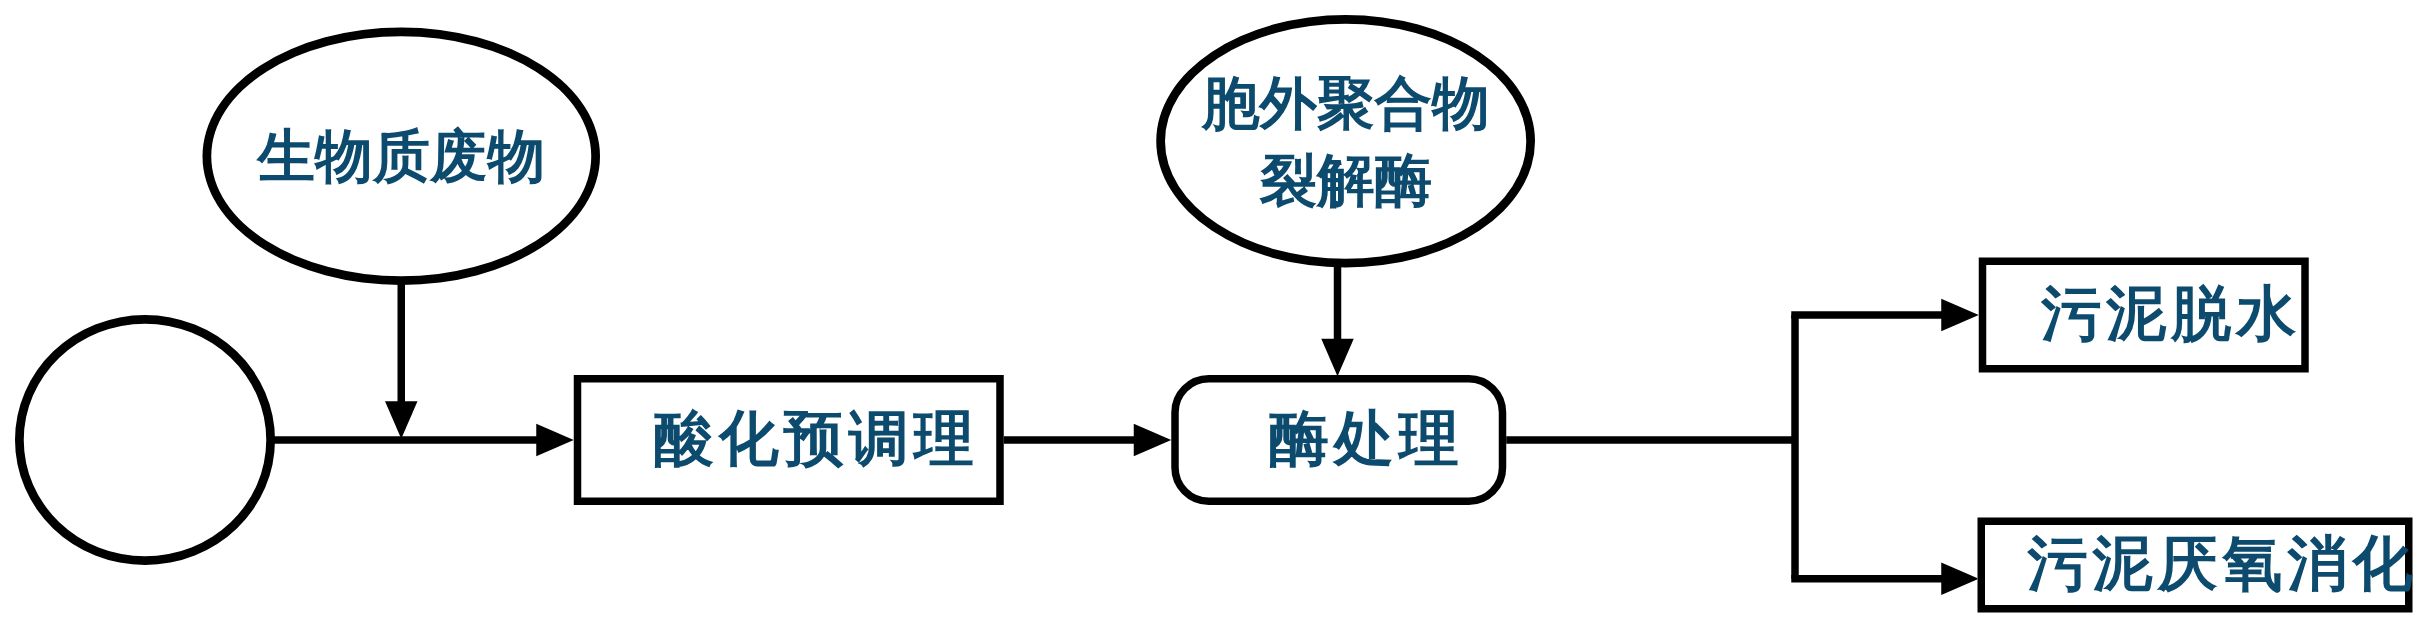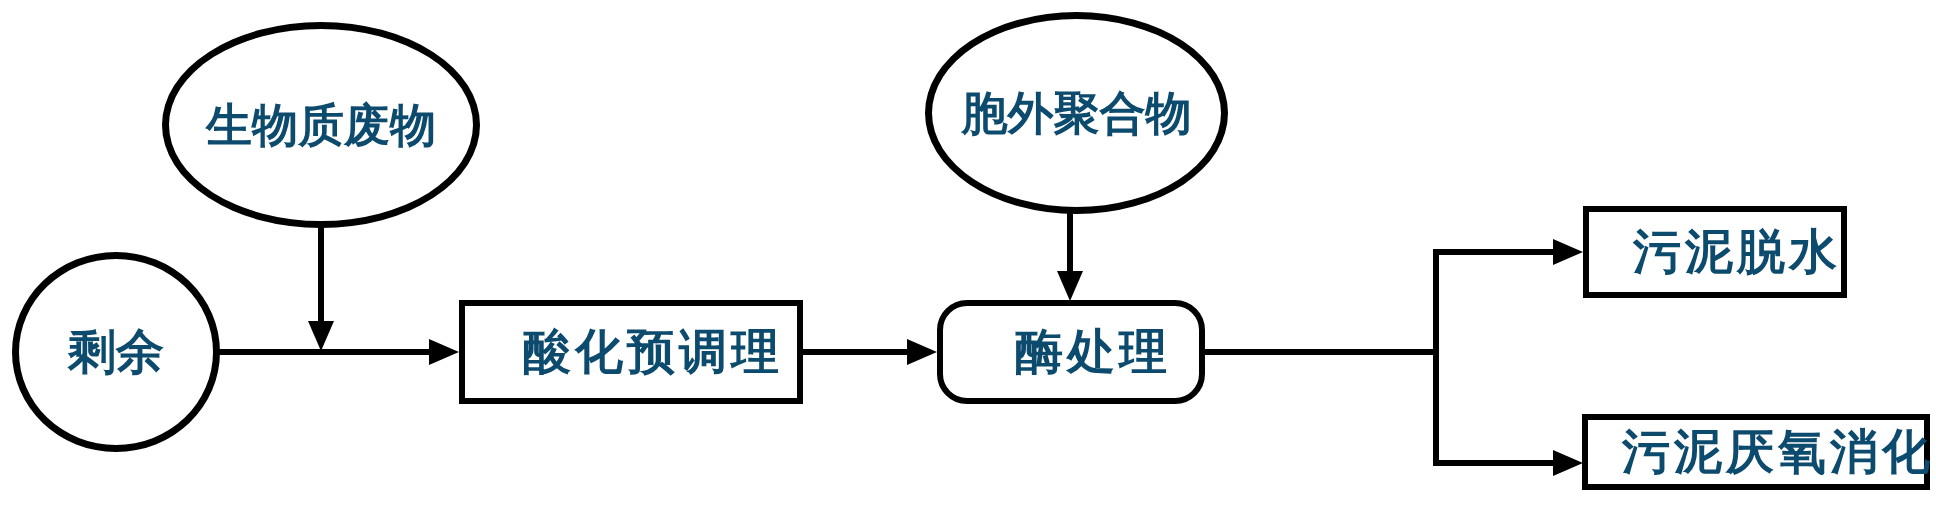--- a/index.html
+++ b/index.html
@@ -87,29 +87,29 @@
       <polygon points="459,352 429,339 429,365"></polygon>
       <polygon points="321,351 308,321 334,321"></polygon>
       <polygon points="937,352 907,339 907,365"></polygon>
       <polygon points="1070,301 1057,271 1083,271"></polygon>
       <polygon points="1583,252 1553,239 1553,265"></polygon>
       <polygon points="1583,463 1553,450 1553,476"></polygon>
     </g>
   </svg>
 
   <div class="node ellipse" id="node-residual-sludge">
-    <span class="line">剩余</span>
   </div>
 
   <div class="node ellipse" id="node-biomass-fermentation">
     <span class="line">生物质废物</span>
   </div>
 
   <div class="node ellipse" id="node-eps-lyase">
     <span class="line">胞外聚合物</span>
+    <span class="line">裂解酶</span>
   </div>
 
   <div class="node rect" id="node-acid-preconditioning">
     <span class="line">酸化预调理</span>
   </div>
 
   <div class="node rect" id="node-enzyme-treatment">
     <span class="line">酶处理</span>
   </div>
 

